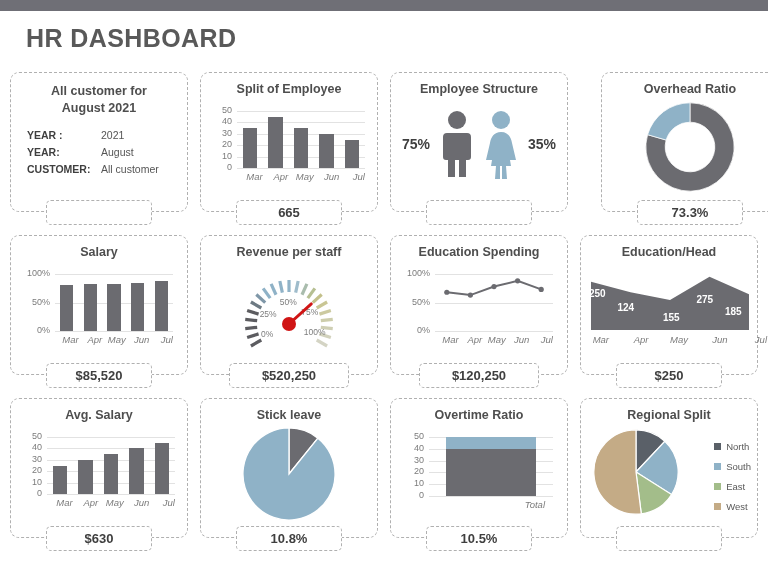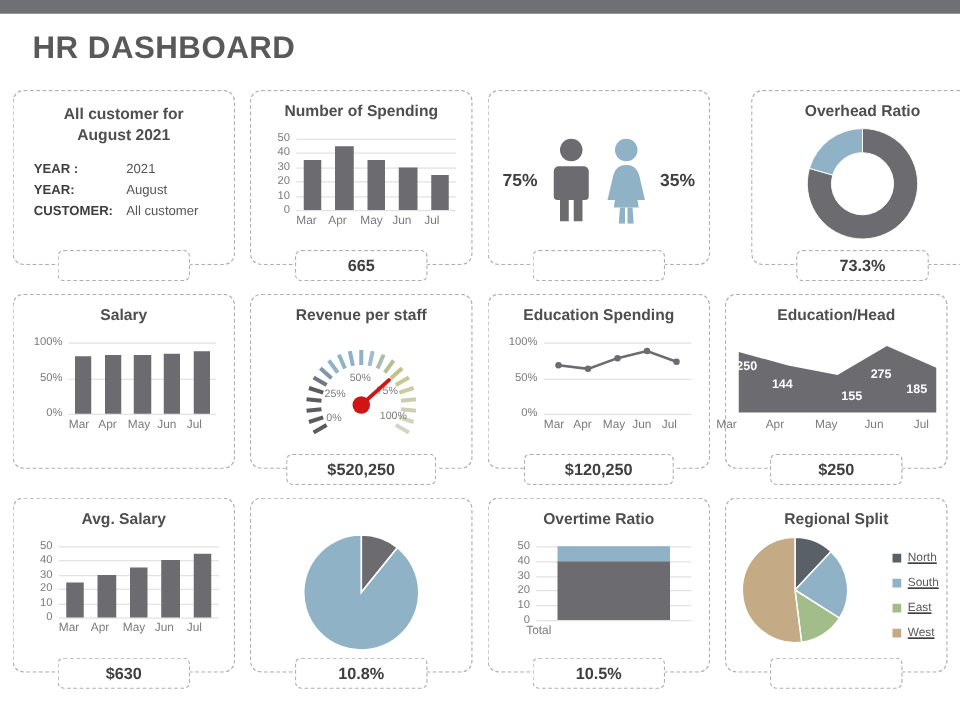--- a/index.html
+++ b/index.html
@@ -62,32 +62,32 @@
   .info-value { color: #555; }
 
   
   .plot { position: absolute; }
   .axis-label {
     position: absolute; font-size: 9px; color: #7b7b7b;
     text-align: right; white-space: nowrap;
   }
   .xcat {
     position: absolute; font-size: 9.5px; color: #7b7b7b;
-    text-align: left; white-space: nowrap;
+    text-align: right; white-space: nowrap; font-style: italic;
   }
   .gridline { position: absolute; height: 1px; background: #e2e2e2; }
   .bar { position: absolute; background: #6b6b70; bottom: 0; }
 
   
   .people { position: absolute; left: 0; top: 0; width: 100%; height: 100%;
             display: flex; align-items: center; justify-content: center; gap: 10px; }
   .pct-side { font-size: 14px; font-weight: bold; color: #3f3f3f; }
 
   
-  .legend { position: absolute; right: 6px; top: 12px; text-decoration: underline; }
+  .legend { position: absolute; right: 6px; top: 12px; }
   .legend-item { display: flex; align-items: center; margin-bottom: 9px; font-size: 9.5px; color: #595959; }
   .legend-swatch { width: 7px; height: 7px; margin-right: 5px; }
 
   
   .area-label {
     position: absolute; font-size: 10px; font-weight: bold; color: #ffffff;
     white-space: nowrap;
   }
 </style>
 </head>
@@ -116,21 +116,21 @@
         <div class="info-row">
           <span class="info-label">CUSTOMER:</span>
           <span class="info-value">All customer</span>
         </div>
       </div>
     </div>
     <div class="valuebox"></div>
   </div>
 
   <div class="card" style="left:190px; top:0; width:178px; height:140px;">
-    <div class="card-title">Number of Spending</div>
+    <div class="card-title">Split of Employee</div>
     <div class="card-body">
       <div class="plot" id="plot-noe" style="left:12px; top:4px; width:154px; height:78px;">
           <div class="gridline" style="left: 24px; width: 128px; top: 61px;"></div>
           <div class="axis-label" style="left: 0px; width: 19px; top: 55px;">0</div>
           <div class="gridline" style="left: 24px; width: 128px; top: 49.6px;"></div>
           <div class="axis-label" style="left: 0px; width: 19px; top: 43.6px;">10</div>
           <div class="gridline" style="left: 24px; width: 128px; top: 38.2px;"></div>
           <div class="axis-label" style="left: 0px; width: 19px; top: 32.2px;">20</div>
           <div class="gridline" style="left: 24px; width: 128px; top: 26.8px;"></div>
           <div class="axis-label" style="left: 0px; width: 19px; top: 20.8px;">30</div>
@@ -147,20 +147,21 @@
           <div class="bar" style="left: 55.232px; width: 14.336px; top: 9.7px; height: 51.3px; bottom: auto; background: rgb(107, 107, 112);"></div>
           <div class="bar" style="left: 80.832px; width: 14.336px; top: 21.1px; height: 39.9px; bottom: auto; background: rgb(107, 107, 112);"></div>
           <div class="bar" style="left: 106.432px; width: 14.336px; top: 26.8px; height: 34.2px; bottom: auto; background: rgb(107, 107, 112);"></div>
           <div class="bar" style="left: 132.032px; width: 14.336px; top: 32.5px; height: 28.5px; bottom: auto; background: rgb(107, 107, 112);"></div>
         </div>
     </div>
     <div class="valuebox">665</div>
   </div>
 
   <div class="card" style="left:380px; top:0; width:178px; height:140px;">
+    <div class="card-title">Employee Structure</div>
     <div class="card-body">
       <div class="people">
         <span class="pct-side">75%</span>
         <svg width="34" height="70" viewBox="0 0 34 70">
           <circle cx="17" cy="11" r="9" fill="#6b6b70"></circle>
           <path d="M7 24 h20 a4 4 0 0 1 4 4 v20 a3 3 0 0 1 -3 3 h-2 v17 h-7 v-17 h-4 v17 h-7 v-17 h-2 a3 3 0 0 1 -3 -3 v-20 a4 4 0 0 1 4 -4 z" fill="#6b6b70"></path>
         </svg>
         <svg width="34" height="70" viewBox="0 0 34 70">
           <circle cx="17" cy="11" r="9" fill="#8fb2c7"></circle>
           <path d="M17 23 c-7 0 -10 5 -11 11 l-4 17 h6 l-1 6 h20 l-1 -6 h6 l-4 -17 c-1 -6 -4 -11 -11 -11 z" fill="#8fb2c7"></path>
@@ -200,20 +201,21 @@
           <div class="xcat" style="left: 77.2px; width: 23.6px; top: 64px;">May</div>
           <div class="xcat" style="left: 100.8px; width: 23.6px; top: 64px;">Jun</div>
           <div class="xcat" style="left: 124.4px; width: 23.6px; top: 64px;">Jul</div>
           <div class="bar" style="left: 35.192px; width: 13.216px; top: 15.4px; height: 45.6px; bottom: auto; background: rgb(107, 107, 112);"></div>
           <div class="bar" style="left: 58.792px; width: 13.216px; top: 14.26px; height: 46.74px; bottom: auto; background: rgb(107, 107, 112);"></div>
           <div class="bar" style="left: 82.392px; width: 13.216px; top: 13.69px; height: 47.31px; bottom: auto; background: rgb(107, 107, 112);"></div>
           <div class="bar" style="left: 105.992px; width: 13.216px; top: 13.12px; height: 47.88px; bottom: auto; background: rgb(107, 107, 112);"></div>
           <div class="bar" style="left: 129.592px; width: 13.216px; top: 10.84px; height: 50.16px; bottom: auto; background: rgb(107, 107, 112);"></div>
         </div>
     </div>
+    <div class="valuebox">$85,520</div>
   </div>
 
   <div class="card" style="left:190px; top:163px; width:178px; height:140px;">
     <div class="card-title">Revenue per staff</div>
     <div class="card-body">
       <svg style="position:absolute; left:50%; top:-4px; transform:translateX(-50%);" width="176" height="96" viewBox="0 0 176 96">
         <g id="gauge-ticks">
             <line x1="60.287187078897965" y1="78" x2="49.8948822334847" y2="84" stroke="#5c5c60" stroke-width="3.2" stroke-linecap="butt"></line>
             <line x1="57.56619147855508" y1="71.88854381999833" x2="46.15351328301325" y2="75.5967477524977" stroke="#5c5c60" stroke-width="3.2" stroke-linecap="butt"></line>
             <line x1="56.17529934821525" y1="65.34491082456489" x2="44.24103660379597" y2="66.59925238377673" stroke="#5c5c60" stroke-width="3.2" stroke-linecap="butt"></line>
@@ -286,22 +288,22 @@
       <div class="plot" id="plot-eduhead" style="left:6px; top:2px; width:166px; height:80px;">
           <svg width="166" height="80" style="position:absolute;left:0;top:0;">
             <path d="M4,62 L4,13.666666666666664 L43.5,24.299999999999997 L83,32.03333333333333 L122.5,8.833333333333336 L162,26.233333333333334 L162,62 Z" fill="#6b6b70"></path>
           </svg>
           <div class="xcat" style="left: -14px; width: 36px; top: 66px;">Mar</div>
           <div class="xcat" style="left: 25.5px; width: 36px; top: 66px;">Apr</div>
           <div class="xcat" style="left: 65px; width: 36px; top: 66px;">May</div>
           <div class="xcat" style="left: 104.5px; width: 36px; top: 66px;">Jun</div>
           <div class="xcat" style="left: 144px; width: 36px; top: 66px;">Jul</div>
           <div class="area-label" style="left: 2px; top: 20px;">250</div>
-          <div class="area-label" style="left: 30.5px; top: 34px;">144</div>
-          <div class="area-label" style="left: 86px; top: 44px;">155</div>
+          <div class="area-label" style="left: 30.5px; top: 34px;">124</div>
+          <div class="area-label" style="left: 76px; top: 44px;">155</div>
           <div class="area-label" style="left: 109.5px; top: 26px;">275</div>
           <div class="area-label" style="left: 138px; top: 38px;">185</div>
         </div>
     </div>
     <div class="valuebox">$250</div>
   </div>
 
   <div class="card" style="left:0; top:326px; width:178px; height:140px;">
     <div class="card-title">Avg. Salary</div>
     <div class="card-body">
@@ -327,20 +329,21 @@
           <div class="bar" style="left: 55.232px; width: 14.336px; top: 26.8px; height: 34.2px; bottom: auto; background: rgb(107, 107, 112);"></div>
           <div class="bar" style="left: 80.832px; width: 14.336px; top: 21.1px; height: 39.9px; bottom: auto; background: rgb(107, 107, 112);"></div>
           <div class="bar" style="left: 106.432px; width: 14.336px; top: 15.4px; height: 45.6px; bottom: auto; background: rgb(107, 107, 112);"></div>
           <div class="bar" style="left: 132.032px; width: 14.336px; top: 9.7px; height: 51.3px; bottom: auto; background: rgb(107, 107, 112);"></div>
         </div>
     </div>
     <div class="valuebox">$630</div>
   </div>
 
   <div class="card" style="left:190px; top:326px; width:178px; height:140px;">
+    <div class="card-title">Stick leave</div>
     <div class="card-body">
       <svg style="position:absolute; left:50%; top:-2px; transform:translateX(-50%);" width="94" height="94" viewBox="0 0 100 100">
         <g id="pie-stick">
             <path d="M50,50 L50,1 A49,49 0 0 1 80.75687670324433,11.855347223215858 Z" fill="#6b6b70" stroke="#ffffff" stroke-width="1.4"></path>
             <path d="M50,50 L80.75687670324433,11.855347223215858 A49,49 0 1 1 49.99999999999999,1 Z" fill="#8fb2c7" stroke="#ffffff" stroke-width="1.4"></path>
           </g>
       </svg>
     </div>
     <div class="valuebox">10.8%</div>
   </div>

